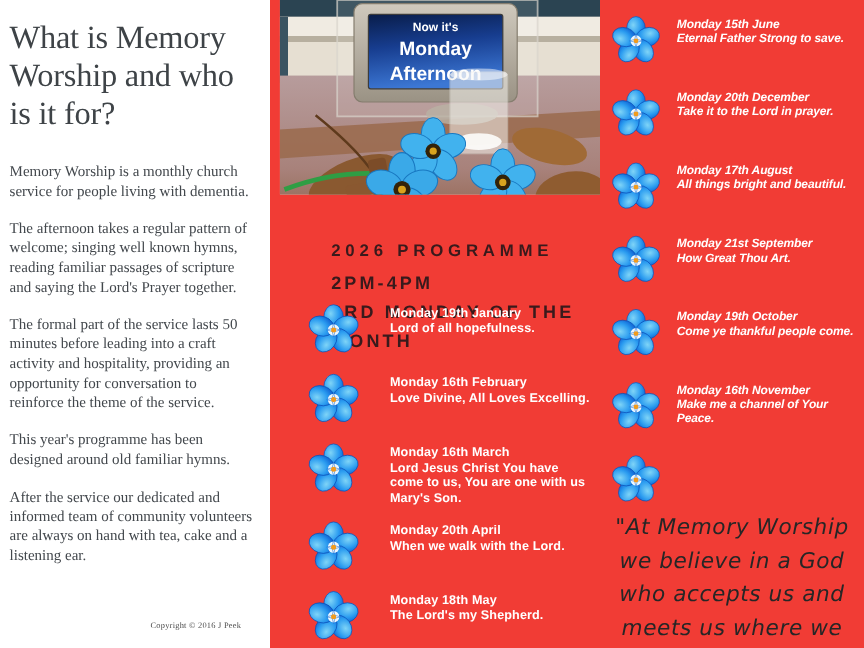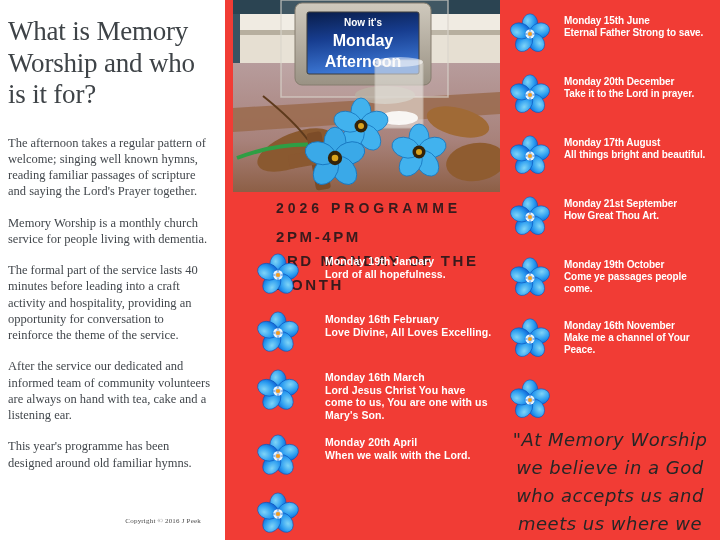--- a/index.html
+++ b/index.html
@@ -12,41 +12,41 @@
               color:#3e4347;margin:0 0 24px 0;letter-spacing:-0.2px;}
   .body-para{font-family:"Liberation Serif",serif;font-size:12.5px;line-height:1.3;color:#42474c;margin:0 0 15px 0;}
   .copyright{position:absolute;right:24px;bottom:15px;font-family:"Liberation Serif",serif;
              font-size:7px;color:#4a4a4a;letter-spacing:0.2px;}
 
   
   .panel-middle{width:275px;background:#f13c35;position:relative;}
   .panel-right{width:220px;background:#f13c35;position:relative;}
 
   
-  .photo{position:absolute;top:0;left:8px;width:267px;height:192px;overflow:hidden;}
+  .photo{position:absolute;top:0;left:8px;width:267px;height:162px;overflow:hidden;}
   .photo svg{display:block;width:267px;height:192px;}
   .photo text{font-family:"Liberation Sans",sans-serif;font-weight:bold;fill:#ffffff;text-anchor:middle;}
 
   
   .prog-header{position:absolute;top:200px;left:31px;width:232px;margin-left:20px;}
   .prog-title{font-size:14px;font-weight:700;letter-spacing:4px;color:#391a1c;}
   .prog-sub{margin-top:9px;font-size:15px;font-weight:700;letter-spacing:2.6px;color:#391a1c;line-height:1.6;}
 
   
   .prog-list{position:absolute;}
   .panel-middle .prog-list{top:252px;left:30px;width:237px;}
   .panel-right .prog-list{top:12px;left:8px;width:204px;}
   .entry{display:flex;align-items:flex-start;margin-bottom:12px;}
   .panel-right .entry{margin-bottom:17px;}
   .flower{width:46px;height:46px;flex:0 0 46px;}
   .panel-right .flower{width:44px;height:44px;flex:0 0 44px;}
   .entry-text{margin-left:24px;margin-top:3px;}
   .panel-right .entry-text{margin-left:12px;}
   .entry-date,.entry-hymn{font-size:10.5px;font-weight:700;color:#ffffff;line-height:1.2;letter-spacing:0.1px;}
-  .panel-right .entry-date,.panel-right .entry-hymn{font-size:10px;letter-spacing:-0.1px;}
+  .panel-right .entry-date,.panel-right .entry-hymn{font-size:10px;letter-spacing:-0.1px;font-style:italic;}
 
   
   .quote{position:absolute;top:426px;left:6px;right:6px;text-align:center;
          font-family:cursive, "DejaVu Sans", sans-serif;font-style:italic;
          font-size:18px;line-height:1.55;color:#262626;letter-spacing:0.5px;}
 </style>
 </head>
 <body>
 
 <svg width="0" height="0" style="position:absolute" aria-hidden="true">
@@ -57,29 +57,29 @@
       <stop offset="100%" stop-color="#0b5bd0"></stop>
     </radialGradient>
   </defs>
 </svg>
 
 <div class="leaflet">
 
   <div class="panel-left">
     <h1 class="page-title">What is Memory Worship and who is it for?</h1>
     <div>
+  <p class="body-para">Memory Worship is a monthly church service for people living with dementia.</p>
+
   <p class="body-para">The afternoon takes a regular pattern of welcome; singing well known hymns, reading familiar passages of scripture and saying the Lord's Prayer together.</p>
 
-  <p class="body-para">Memory Worship is a monthly church service for people living with dementia.</p>
-
-  <p class="body-para">The formal part of the service lasts 40 minutes before leading into a craft activity and hospitality, providing an opportunity for conversation to reinforce the theme of the service.</p>
+  <p class="body-para">The formal part of the service lasts 50 minutes before leading into a craft activity and hospitality, providing an opportunity for conversation to reinforce the theme of the service.</p>
+
+  <p class="body-para">This year's programme has been designed around old familiar hymns.</p>
 
   <p class="body-para">After the service our dedicated and informed team of community volunteers are always on hand with tea, cake and a listening ear.</p>
-
-  <p class="body-para">This year's programme has been designed around old familiar hymns.</p>
 </div>
     <div class="copyright">Copyright © 2016 J Peek</div>
   </div>
 
   <div class="panel-middle">
 
     <div class="photo">
       <svg viewBox="0 0 267 192" preserveAspectRatio="none">
         <defs>
           <linearGradient id="screenG" x1="0" y1="0" x2="0.2" y2="1">
@@ -278,20 +278,24 @@
           <ellipse transform="rotate(72)" cy="-11" rx="8.5" ry="11"></ellipse>
           <ellipse transform="rotate(144)" cy="-11" rx="8.5" ry="11"></ellipse>
           <ellipse transform="rotate(216)" cy="-11" rx="8.5" ry="11"></ellipse>
           <ellipse transform="rotate(288)" cy="-11" rx="8.5" ry="11"></ellipse>
         </g>
         <circle r="5" fill="#eef7ff"></circle>
         <path d="M0,-6 L1.2,-1.2 L6,0 L1.2,1.2 L0,6 L-1.2,1.2 L-6,0 L-1.2,-1.2 Z" fill="#ffffff" stroke="#1a6fd4" stroke-width="0.5"></path>
         <circle r="2.2" fill="#f29b1d"></circle>
       </g>
     </svg>
+    <div class="entry-text">
+      <div class="entry-date">Monday 18th May</div>
+      <div class="entry-hymn">The Lord's my Shepherd.</div>
+    </div>
   </div>
 </div>
   </div>
 
   <div class="panel-right">
     <div class="prog-list">
   <div class="entry">
     <svg class="flower" viewBox="0 0 48 48" aria-hidden="true">
       <g transform="translate(24,24)">
         <g fill="url(#petalG)" stroke="#0a4fb8" stroke-width="0.6">
@@ -385,21 +389,21 @@
           <ellipse transform="rotate(216)" cy="-11" rx="8.5" ry="11"></ellipse>
           <ellipse transform="rotate(288)" cy="-11" rx="8.5" ry="11"></ellipse>
         </g>
         <circle r="5" fill="#eef7ff"></circle>
         <path d="M0,-6 L1.2,-1.2 L6,0 L1.2,1.2 L0,6 L-1.2,1.2 L-6,0 L-1.2,-1.2 Z" fill="#ffffff" stroke="#1a6fd4" stroke-width="0.5"></path>
         <circle r="2.2" fill="#f29b1d"></circle>
       </g>
     </svg>
     <div class="entry-text">
       <div class="entry-date">Monday 19th October</div>
-      <div class="entry-hymn">Come ye passages people come.</div>
+      <div class="entry-hymn">Come ye thankful people come.</div>
     </div>
   </div>
 
   <div class="entry">
     <svg class="flower" viewBox="0 0 48 48" aria-hidden="true">
       <g transform="translate(24,24)">
         <g fill="url(#petalG)" stroke="#0a4fb8" stroke-width="0.6">
           <ellipse transform="rotate(0)" cy="-11" rx="8.5" ry="11"></ellipse>
           <ellipse transform="rotate(72)" cy="-11" rx="8.5" ry="11"></ellipse>
           <ellipse transform="rotate(144)" cy="-11" rx="8.5" ry="11"></ellipse>

